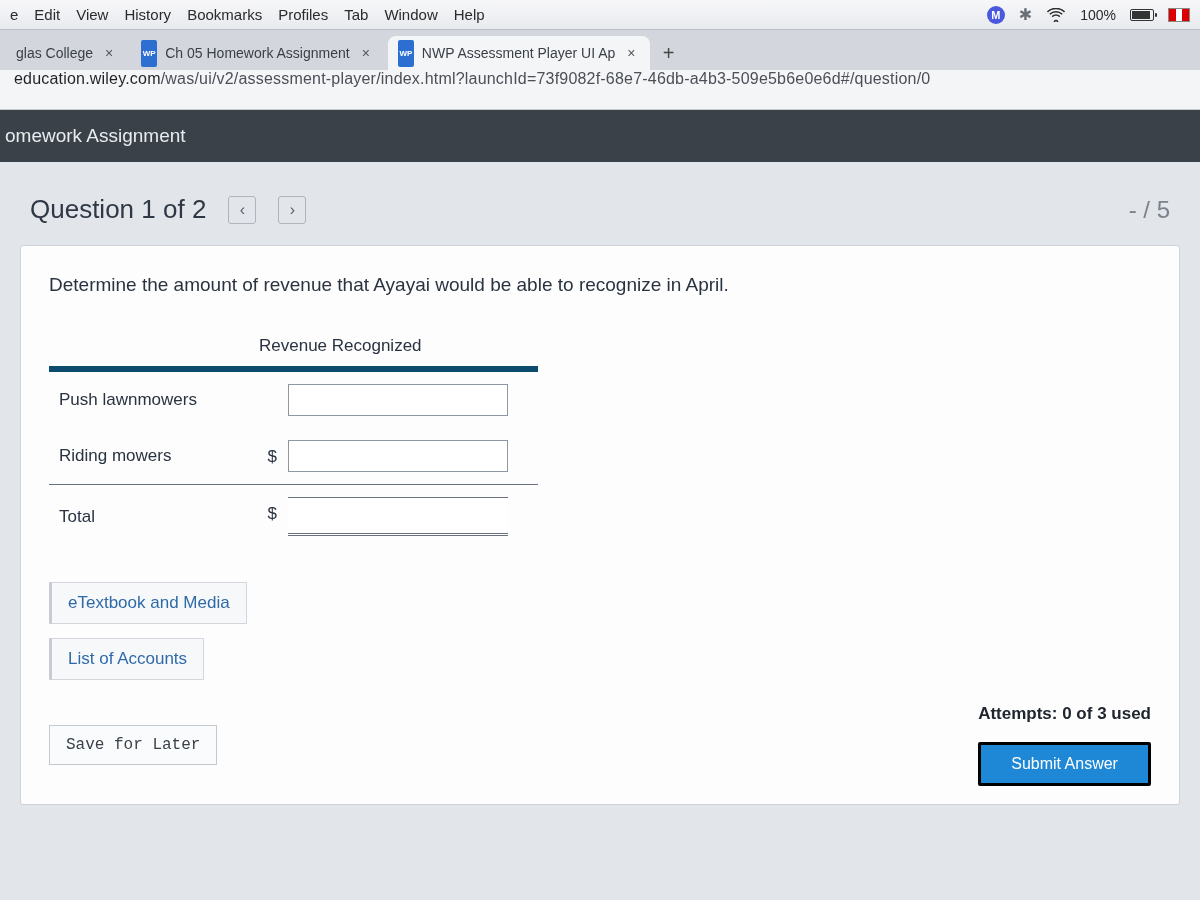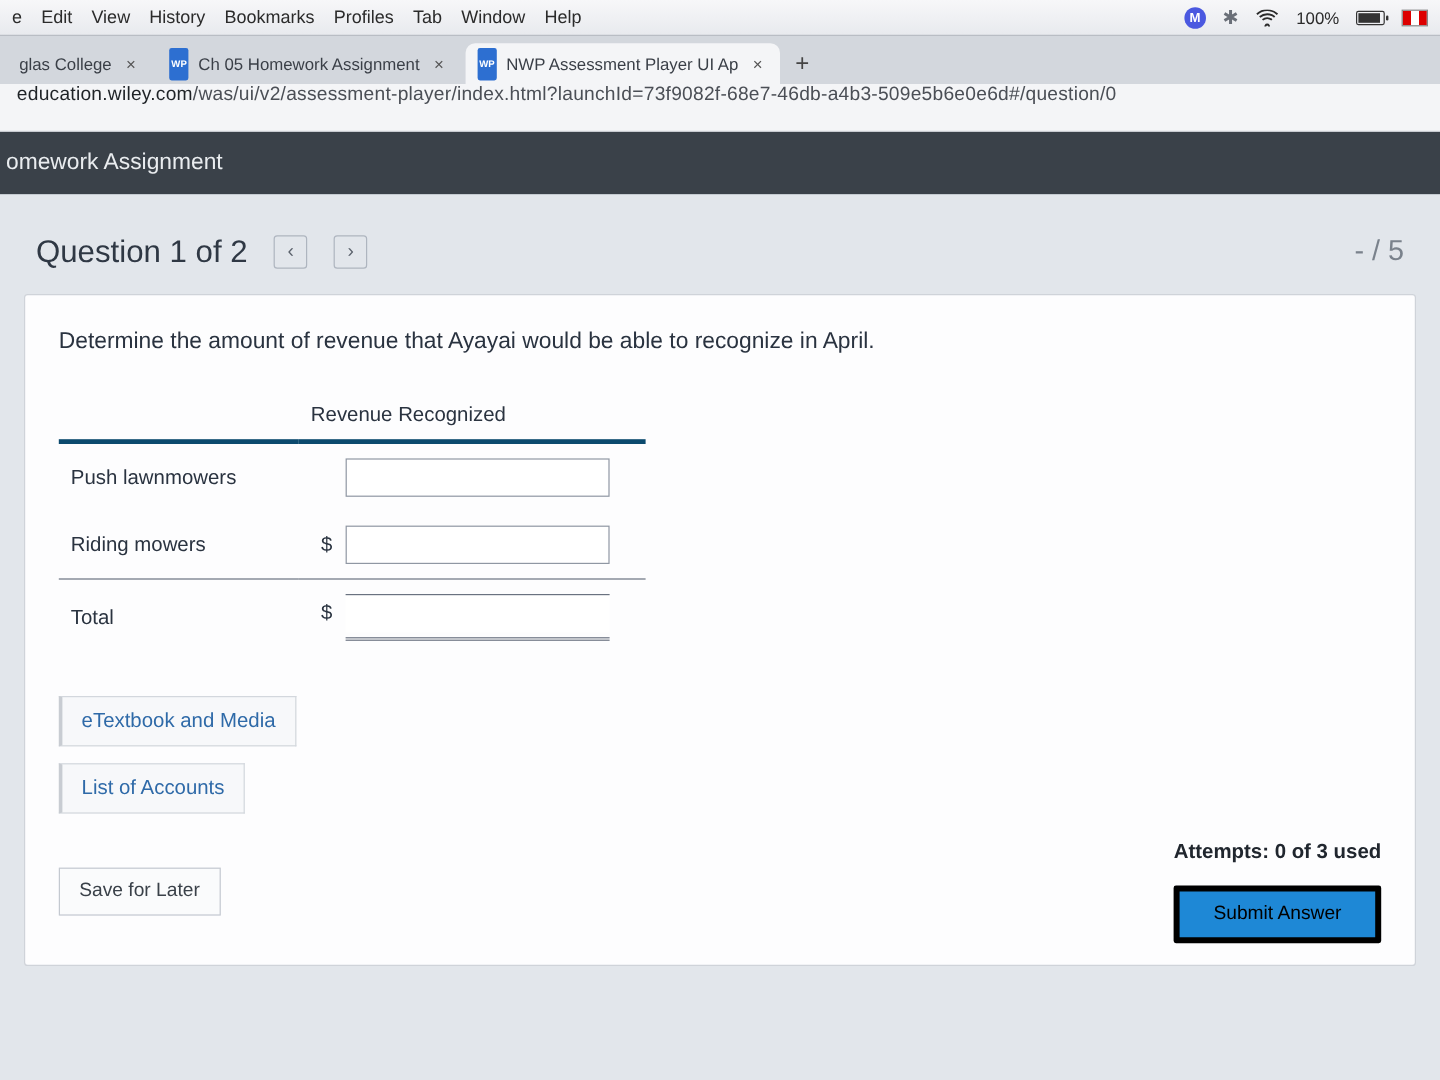--- a/index.html
+++ b/index.html
@@ -37,36 +37,36 @@
   .question-bar { display:flex; align-items:center; justify-content:space-between; padding: 8px 10px 20px 10px; }
   .question-left { display:flex; align-items:center; gap:22px; }
   .question-title { font-size:26px; color:#2f3844; font-weight:400; }
   .navbtn { width:28px; height:28px; border:1px solid #aeb5bf; background:#fff0; color:#5a616b; display:flex; align-items:center; justify-content:center; font-size:16px; border-radius:3px; }
   .score { font-size:24px; color:#7a828c; }
 
   .card { background:#fdfdfe; border:1px solid #cfd3d9; border-radius:3px; padding:28px 28px 20px 28px; min-height:560px; position:relative; }
   .prompt { font-size:19px; color:#2a3340; margin-bottom:30px; }
 
   table.rev { border-collapse:collapse; }
-  table.rev th { font-weight:400; font-size:17px; color:#2a3340; padding:10px 30px 10px 10px; text-align:left; border-bottom:4px solid #0c4a6e; }
+  table.rev th { font-weight:400; font-size:17px; color:#2a3340; padding:10px 30px 10px 10px; text-align:left; border-bottom:6px solid #0c4a6e; }
   table.rev td { font-size:17px; color:#2a3340; padding:12px 30px 12px 10px; vertical-align:middle; }
   table.rev td.label { min-width:200px; }
   .dollar { display:inline-block; width:18px; text-align:right; margin-right:6px; }
   .numinput { width:220px; height:32px; border:1px solid #8f97a3; padding:2px 6px; font-size:15px; }
   .total-row td { border-top:1px solid #6a7280; }
   .total-row .dbl { border-bottom:3px double #6a7280; padding-bottom:4px; display:inline-block; }
 
   .linkbar { margin-top:34px; display:flex; flex-direction:column; gap:14px; }
   .linkbtn { display:inline-block; background:#f7f8fa; border:1px solid #d3d7dd; border-left:3px solid #c8ccd2; padding:10px 16px; font-size:17px; color:#2f6aa8; width:fit-content; }
 
   .footer { position:absolute; left:28px; right:28px; bottom:18px; display:flex; align-items:center; justify-content:space-between; }
-  .save-later { background:#fafbfc; border:1px solid #c4c9d0; padding:10px 16px; font-size:16px; color:#3a4149; }
+  .save-later { background:#fafbfc; border:1px solid #c4c9d0; padding:10px 16px; font-size:16px; color:#3a4149;font-family:Liberation Mono, monospace; }
   .footer-right { display:flex; gap:18px;flex-direction:column; }
   .attempts { font-size:17px; color:#20262e; font-weight:600; }
-  .submit { background:#1e88d6; color:#000000; border:5px solid #000000; padding:10px 18px; font-size:16px; border-radius:2px; }
+  .submit { background:#1e88d6; color:#ffffff; border:3px solid #000000; padding:10px 18px; font-size:16px; border-radius:2px; }
 
   svg.wifi { width:20px; height:14px; }
 </style>
 </head>
 <body>
 
 <div class="mac-menu">
   <div class="mac-menu-left">
     <span>e</span>
     <span>Edit</span>

